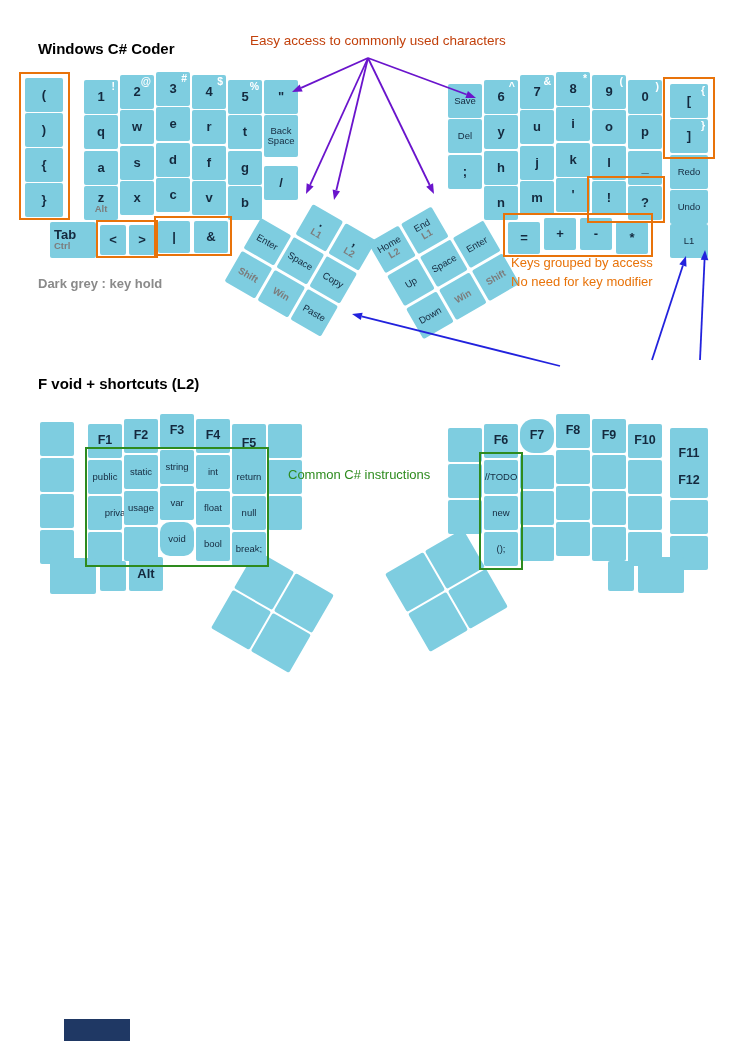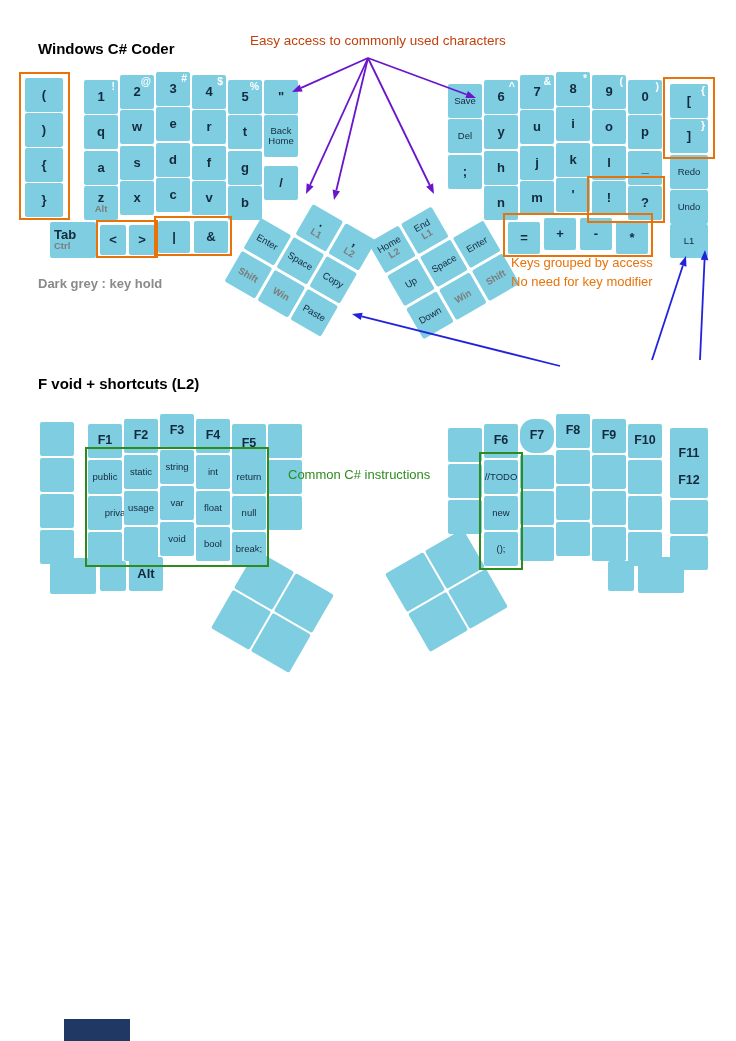--- a/index.html
+++ b/index.html
@@ -93,21 +93,21 @@
       <div class="key" style="left: 156px; top: 107px; width: 34px; height: 34px;">
         <span class="klabel">e</span>
       </div>
       <div class="key" style="left: 192px; top: 110px; width: 34px; height: 34px;">
         <span class="klabel">r</span>
       </div>
       <div class="key" style="left: 228px; top: 115px; width: 34px; height: 34px;">
         <span class="klabel">t</span>
       </div>
       <div class="key" style="left: 264px; top: 115px; width: 34px; height: 42px;">
-        <span class="klabel small">Back Home</span>
+        <span class="klabel small">Back Space</span>
       </div>
       <div class="key" style="left: 84px; top: 151px; width: 34px; height: 34px;">
         <span class="klabel">a</span>
       </div>
       <div class="key" style="left: 120px; top: 146px; width: 34px; height: 34px;">
         <span class="klabel">s</span>
       </div>
       <div class="key" style="left: 156px; top: 143px; width: 34px; height: 34px;">
         <span class="klabel">d</span>
       </div>
@@ -360,21 +360,21 @@
       </div>
       <div class="key" style="left: 196px; top: 491px; width: 34px; height: 34px;">
         <span class="klabel small">float</span>
       </div>
       <div class="key" style="left: 232px; top: 496px; width: 34px; height: 34px;">
         <span class="klabel small">null</span>
       </div>
       <div class="key" style="left: 268px; top: 496px; width: 34px; height: 34px;"></div>
       <div class="key" style="left: 88px; top: 532px; width: 34px; height: 34px;"></div>
       <div class="key" style="left: 124px; top: 527px; width: 34px; height: 34px;"></div>
-      <div class="key" style="left: 160px; top: 522px; width: 34px; height: 34px;">
+      <div class="key" style="left: 160px; top: 522px; width: 34px; height: 34px; border-radius: 10px;">
         <span class="klabel small">void</span>
       </div>
       <div class="key" style="left: 196px; top: 527px; width: 34px; height: 34px;">
         <span class="klabel small">bool</span>
       </div>
       <div class="key" style="left: 232px; top: 532px; width: 34px; height: 34px;">
         <span class="klabel small">break;</span>
       </div>
       <div class="key" style="left: 50px; top: 558px; width: 46px; height: 36px;"></div>
       <div class="key" style="left: 100px; top: 561px; width: 26px; height: 30px;"></div>

